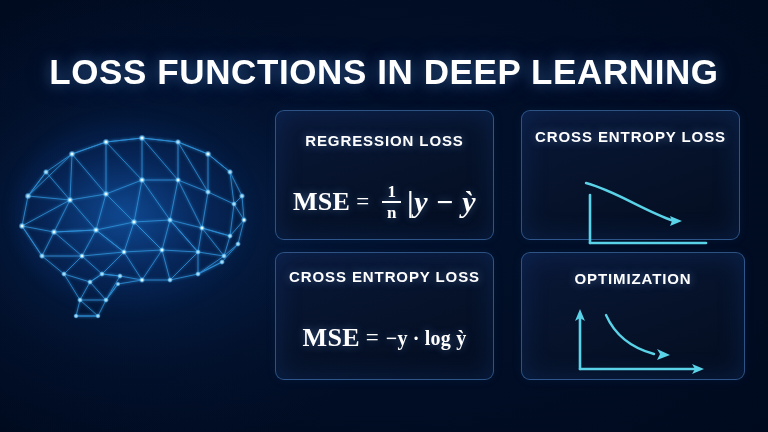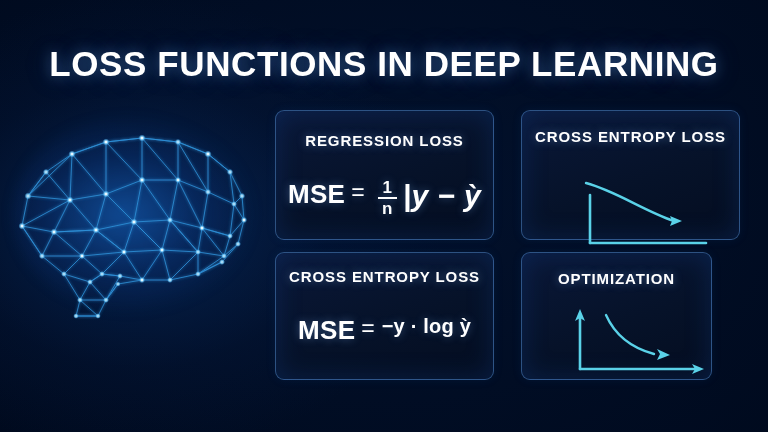--- a/index.html
+++ b/index.html
@@ -19,21 +19,21 @@
     height: 432px;
     background:
       radial-gradient(ellipse 420px 320px at 18% 52%, rgba(10,58,125,0.50) 0%, rgba(6,30,74,0.22) 45%, rgba(0,8,24,0) 72%),
       radial-gradient(ellipse 900px 600px at 50% 45%, #02112c 0%, #000a1e 60%, #000715 100%);
     overflow: hidden;
   }
   
   .title {
     position: absolute;
     left: 0;
-    top: 44px;
+    top: 52px;
     width: 768px;
     text-align: center;
     color: #ffffff;
     font-size: 35px;
     font-weight: bold;
     letter-spacing: 0.6px;
     line-height: 40px;
     text-shadow: 0 0 14px rgba(120,180,255,0.42), 0 0 30px rgba(60,120,220,0.22);
     white-space: nowrap;
     font-stretch: condensed;
@@ -66,21 +66,21 @@
     position: absolute;
     border: 1px solid rgba(86,150,225,0.50);
     border-radius: 9px;
     background: linear-gradient(160deg, #0a1838 0%, #061229 55%, #040d20 100%);
     box-shadow: inset 0 0 26px rgba(20,70,150,0.30), 0 0 10px rgba(20,70,150,0.14);
     box-sizing: border-box;
   }
   #card-1 { left: 275px; top: 110px; width: 219px; height: 130px; padding-left: 44px; }
   #card-2 { left: 521px; top: 110px; width: 219px; height: 130px; }
   #card-3 { left: 275px; top: 252px; width: 219px; height: 128px; }
-  #card-4 { left: 521px; top: 252px; width: 191px; height: 128px; }
+  #card-4 { left: 521px; top: 252px; width: 224px; height: 128px; }
 
   .card-title {
     position: absolute;
     left: 0;
     top: 16px;
     width: 100%;
     text-align: center;
     color: #ffffff;
     font-size: 15px;
     font-weight: bold;
@@ -93,23 +93,25 @@
   #card-1 .card-title { top: 20px; }
   #card-3 .card-title { top: 14px; }
   #card-4 .card-title { top: 16px; }
 
   
   .formula {
     position: absolute;
     left: 0;
     width: 100%;
     display: flex;
+    align-items: center;
     justify-content: center;
     color: #ffffff;
     text-shadow: 0 0 9px rgba(130,185,255,0.38);
+    font-family: Liberation Serif, serif;
   }
   #formula-1 { top: 68px; height: 46px; }
   #formula-3 { top: 62px; height: 46px; }
 
   .f-mse {
     font-size: 26px;
     font-weight: bold;
     letter-spacing: 0.3px;
   }
   .f-eq {

